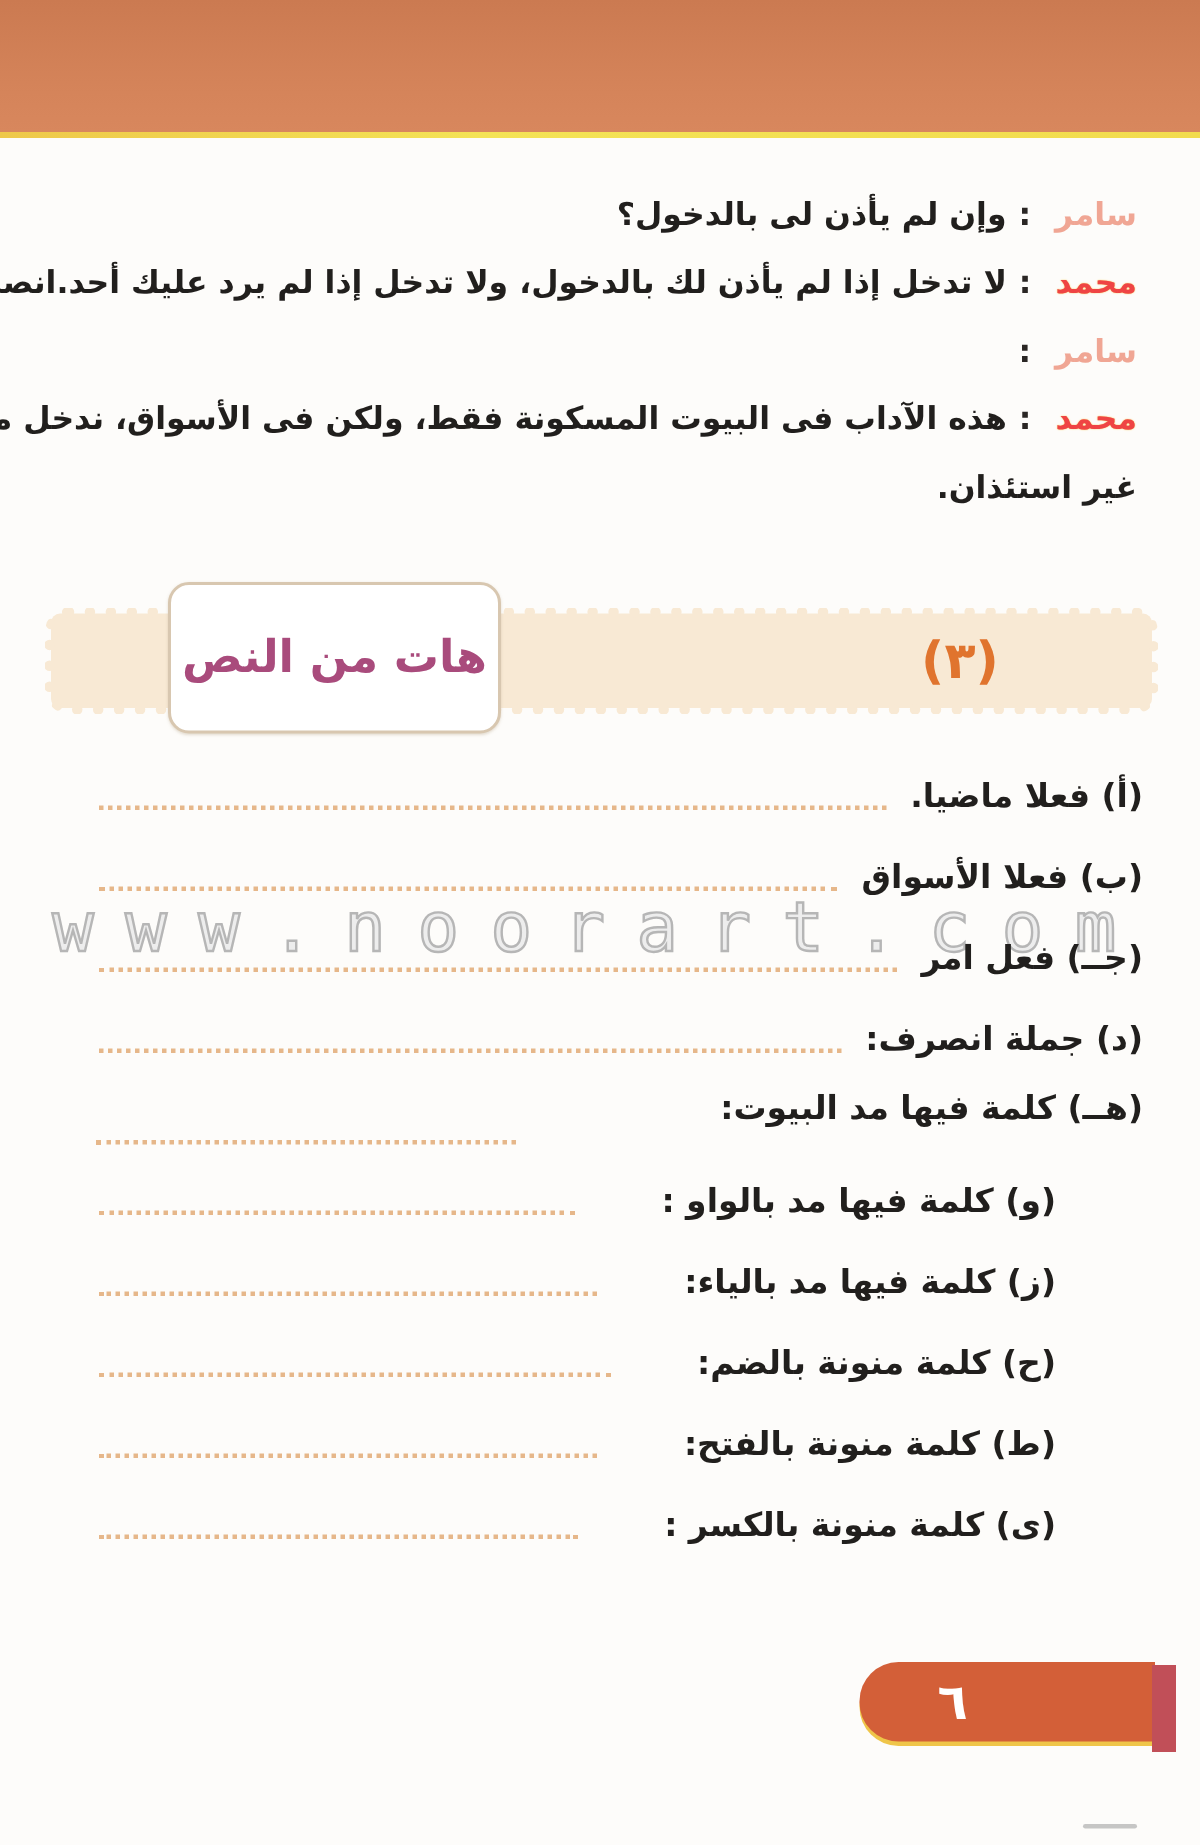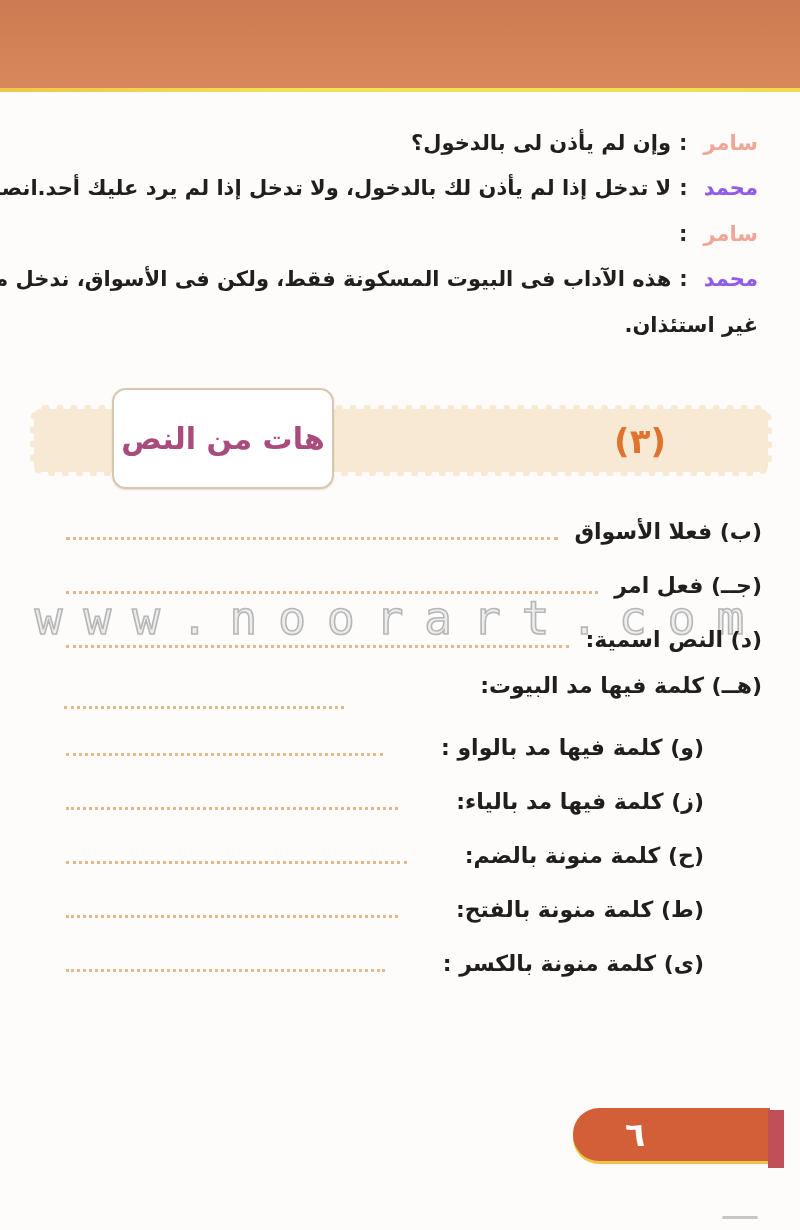--- a/index.html
+++ b/index.html
@@ -21,21 +21,21 @@
   }
   
   .dialogue{
     position:absolute;top:120px;right:42px;left:78px;
     direction:rtl;text-align:right;
     color:#211f1d;font-weight:bold;font-size:21px;
   }
   .dialogue-line{height:45.5px;display:flex;align-items:center;white-space:nowrap;}
   .dialogue-line .speaker{margin-left:16px;}
   .sp-pink .speaker{color:#f0a694;}
-  .sp-orange .speaker{color:#8b5cf6;text-shadow:0 0 1px #f6c544;}
+  .sp-orange .speaker{color:#ef4444;text-shadow:0 0 1px #f6c544;}
   .dialogue-line .colon{margin-left:8px;color:#2a2624;}
   .cont{justify-content:flex-start;}
   
   .section-band{
     position:absolute;left:34px;right:32px;top:409px;height:63px;
     background:#f8e9d4;border-radius:6px;
   }
   .section-band::before{
     content:"";position:absolute;inset:-4px;
     border:7px dotted #f8e9d4;border-radius:16px;
@@ -139,29 +139,33 @@
   <div class="section-band"></div>
   <div class="section-number">(٣)</div>
   <div class="title-box">
     <span class="title-text">هات من النص</span>
   </div>
 
   <div class="watermark">www.noorart.com</div>
 
   <div class="items">
     <div class="item">
+      <span class="label">(أ) فعلا ماضيا.</span>
+      <span class="dots"></span>
+    </div>
+    <div class="item">
       <span class="label">(ب) فعلا الأسواق</span>
       <span class="dots"></span>
     </div>
     <div class="item">
       <span class="label">(جــ) فعل امر</span>
       <span class="dots"></span>
     </div>
     <div class="item">
-      <span class="label">(د) النص اسمية:</span>
+      <span class="label">(د) جملة انصرف:</span>
       <span class="dots"></span>
     </div>
     <div class="item two-line">
       <span class="label">(هــ) كلمة فيها مد البيوت:</span>
       <span class="he-dots"></span>
     </div>
     <div class="item indent">
       <span class="label">(و) كلمة فيها مد بالواو :</span>
       <span class="dots"></span>
     </div>

